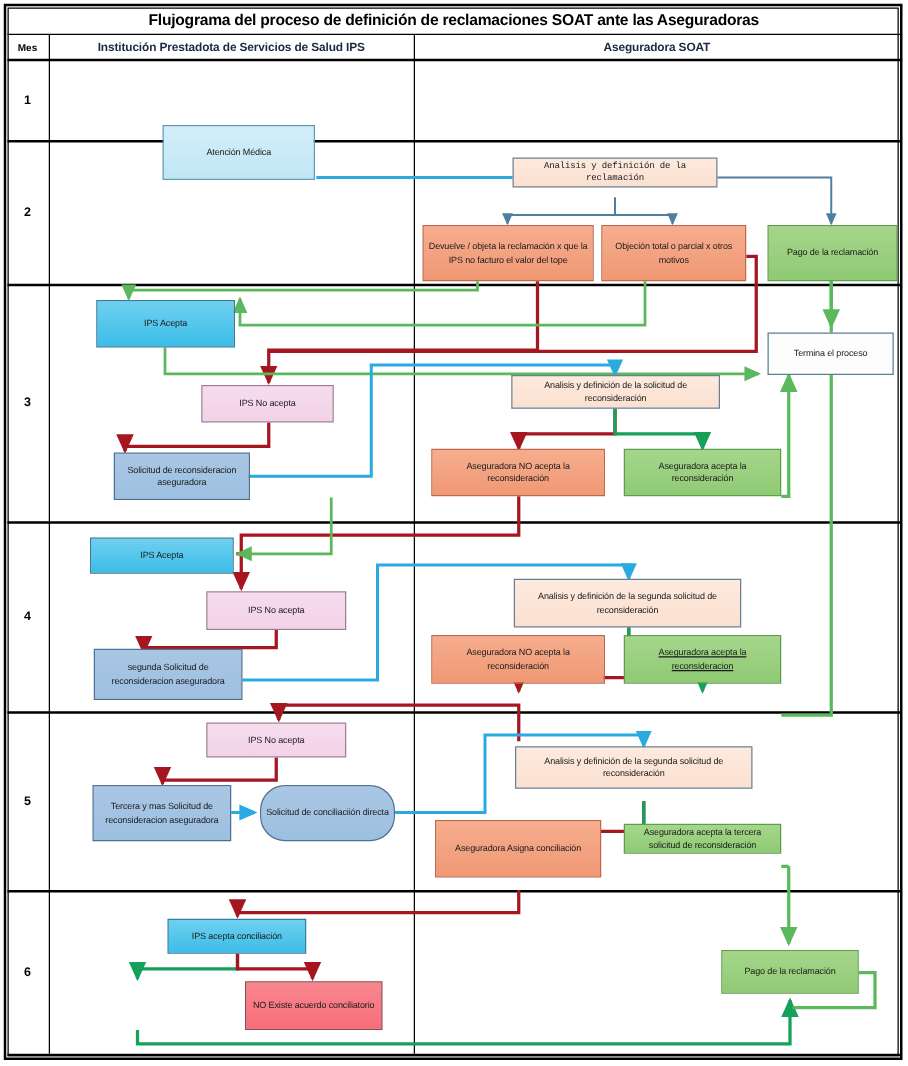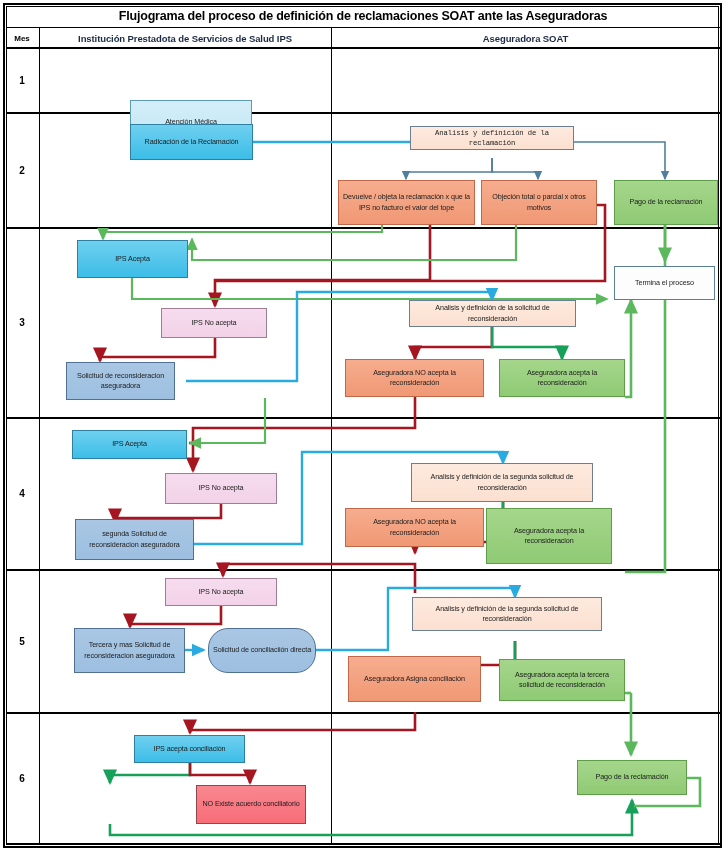--- a/index.html
+++ b/index.html
@@ -157,45 +157,44 @@
       <path d="M190,763 L190,775 L250,775 L250,783" stroke="#a51621" stroke-width="2.6" marker-end="url(#ahRed)"></path>
 
       <path d="M110,824 L110,835 L632,835 L632,800" stroke="#16a05a" stroke-width="2.6" marker-end="url(#ahEmerald)"></path>
 
       <path d="M687,778 L700,778 L700,806 L634,806" stroke="#5cb85c" stroke-width="2.6"></path>
     </g>
   </svg>
 
   <div class="node n-lightcyan" style="left:130px;top:58px;width:122px;height:44px;margin-top:42px;">Atención Médica</div>
 
-  <div class="node n-cyan" style="left:130px;top:124px;width:123px;height:36px;">Radicación de la Reclamación</div>
   <div class="node n-peachpale" style="left:410px;top:126px;width:164px;height:24px;font-family:Liberation Mono, monospace;">Analisis y definición de la reclamación</div>
   <div class="node n-salmon" style="left:338px;top:180px;width:137px;height:45px;">Devuelve / objeta la reclamación x que la IPS no facturo el valor del tope</div>
   <div class="node n-salmon" style="left:481px;top:180px;width:116px;height:45px;">Objeción total o parcial x otros motivos</div>
   <div class="node n-green" style="left:614px;top:180px;width:104px;height:45px;">Pago de la reclamación</div>
 
   <div class="node n-cyan" style="left:77px;top:240px;width:111px;height:38px;">IPS Acepta</div>
   <div class="node n-white" style="left:614px;top:266px;width:101px;height:34px;">Termina el proceso</div>
   <div class="node n-pink" style="left:161px;top:308px;width:106px;height:30px;">IPS No acepta</div>
   <div class="node n-peachpale" style="left:409px;top:300px;width:167px;height:27px;">Analisis y definición de la solicitud de reconsideración</div>
-  <div class="node n-steelblue" style="left:66px;top:362px;width:109px;height:38px;">Solicitud de reconsideracion aseguradora</div>
+  <div class="node n-steelblue" style="left:91px;top:362px;width:109px;height:38px;">Solicitud de reconsideracion aseguradora</div>
   <div class="node n-salmon" style="left:345px;top:359px;width:139px;height:38px;">Aseguradora NO  acepta la reconsideración</div>
   <div class="node n-green" style="left:499px;top:359px;width:126px;height:38px;">Aseguradora acepta la reconsideración</div>
 
   <div class="node n-cyan" style="left:72px;top:430px;width:115px;height:29px;">IPS Acepta</div>
   <div class="node n-pink" style="left:165px;top:473px;width:112px;height:31px;">IPS No acepta</div>
   <div class="node n-peachpale" style="left:411px;top:463px;width:182px;height:39px;">Analisis y definición de la segunda  solicitud de reconsideración</div>
   <div class="node n-steelblue" style="left:75px;top:519px;width:119px;height:41px;">segunda Solicitud de reconsideracion aseguradora</div>
   <div class="node n-salmon" style="left:345px;top:508px;width:139px;height:39px;">Aseguradora NO acepta la reconsideración</div>
-  <div class="node n-green" style="left:486px;top:508px;width:126px;height:56px;">Aseguradora acepta la reconsideracion</div>
+  <div class="node n-green" style="left:499px;top:508px;width:126px;height:39px;text-decoration:underline;">Aseguradora acepta la reconsideracion</div>
 
   <div class="node n-pink" style="left:165px;top:578px;width:112px;height:28px;">IPS No acepta</div>
   <div class="node n-steelblue" style="left:74px;top:628px;width:111px;height:45px;">Tercera y mas Solicitud de reconsideracion aseguradora</div>
   <div class="node n-steelblue" style="left:208px;top:628px;width:108px;height:45px;border-radius:20px;">Solicitud de conciliaciión directa</div>
   <div class="node n-peachpale" style="left:412px;top:597px;width:190px;height:34px;">Analisis y definición de la segunda  solicitud de reconsideración</div>
   <div class="node n-salmon" style="left:348px;top:656px;width:133px;height:46px;">Aseguradora Asigna conciliación</div>
-  <div class="node n-green" style="left:499px;top:659px;width:126px;height:42px;">Aseguradora acepta la tercera solicitud de  reconsideración</div>
+  <div class="node n-green" style="left:499px;top:659px;width:126px;height:24px;">Aseguradora acepta la tercera solicitud de  reconsideración</div>
 
   <div class="node n-cyan" style="left:134px;top:735px;width:111px;height:28px;">IPS acepta conciliación</div>
   <div class="node n-red" style="left:196px;top:785px;width:110px;height:39px;">NO Existe acuerdo conciliatorio</div>
   <div class="node n-green" style="left:577px;top:760px;width:110px;height:35px;">Pago de la reclamación</div>
 
 </div>
 
 </body></html>

